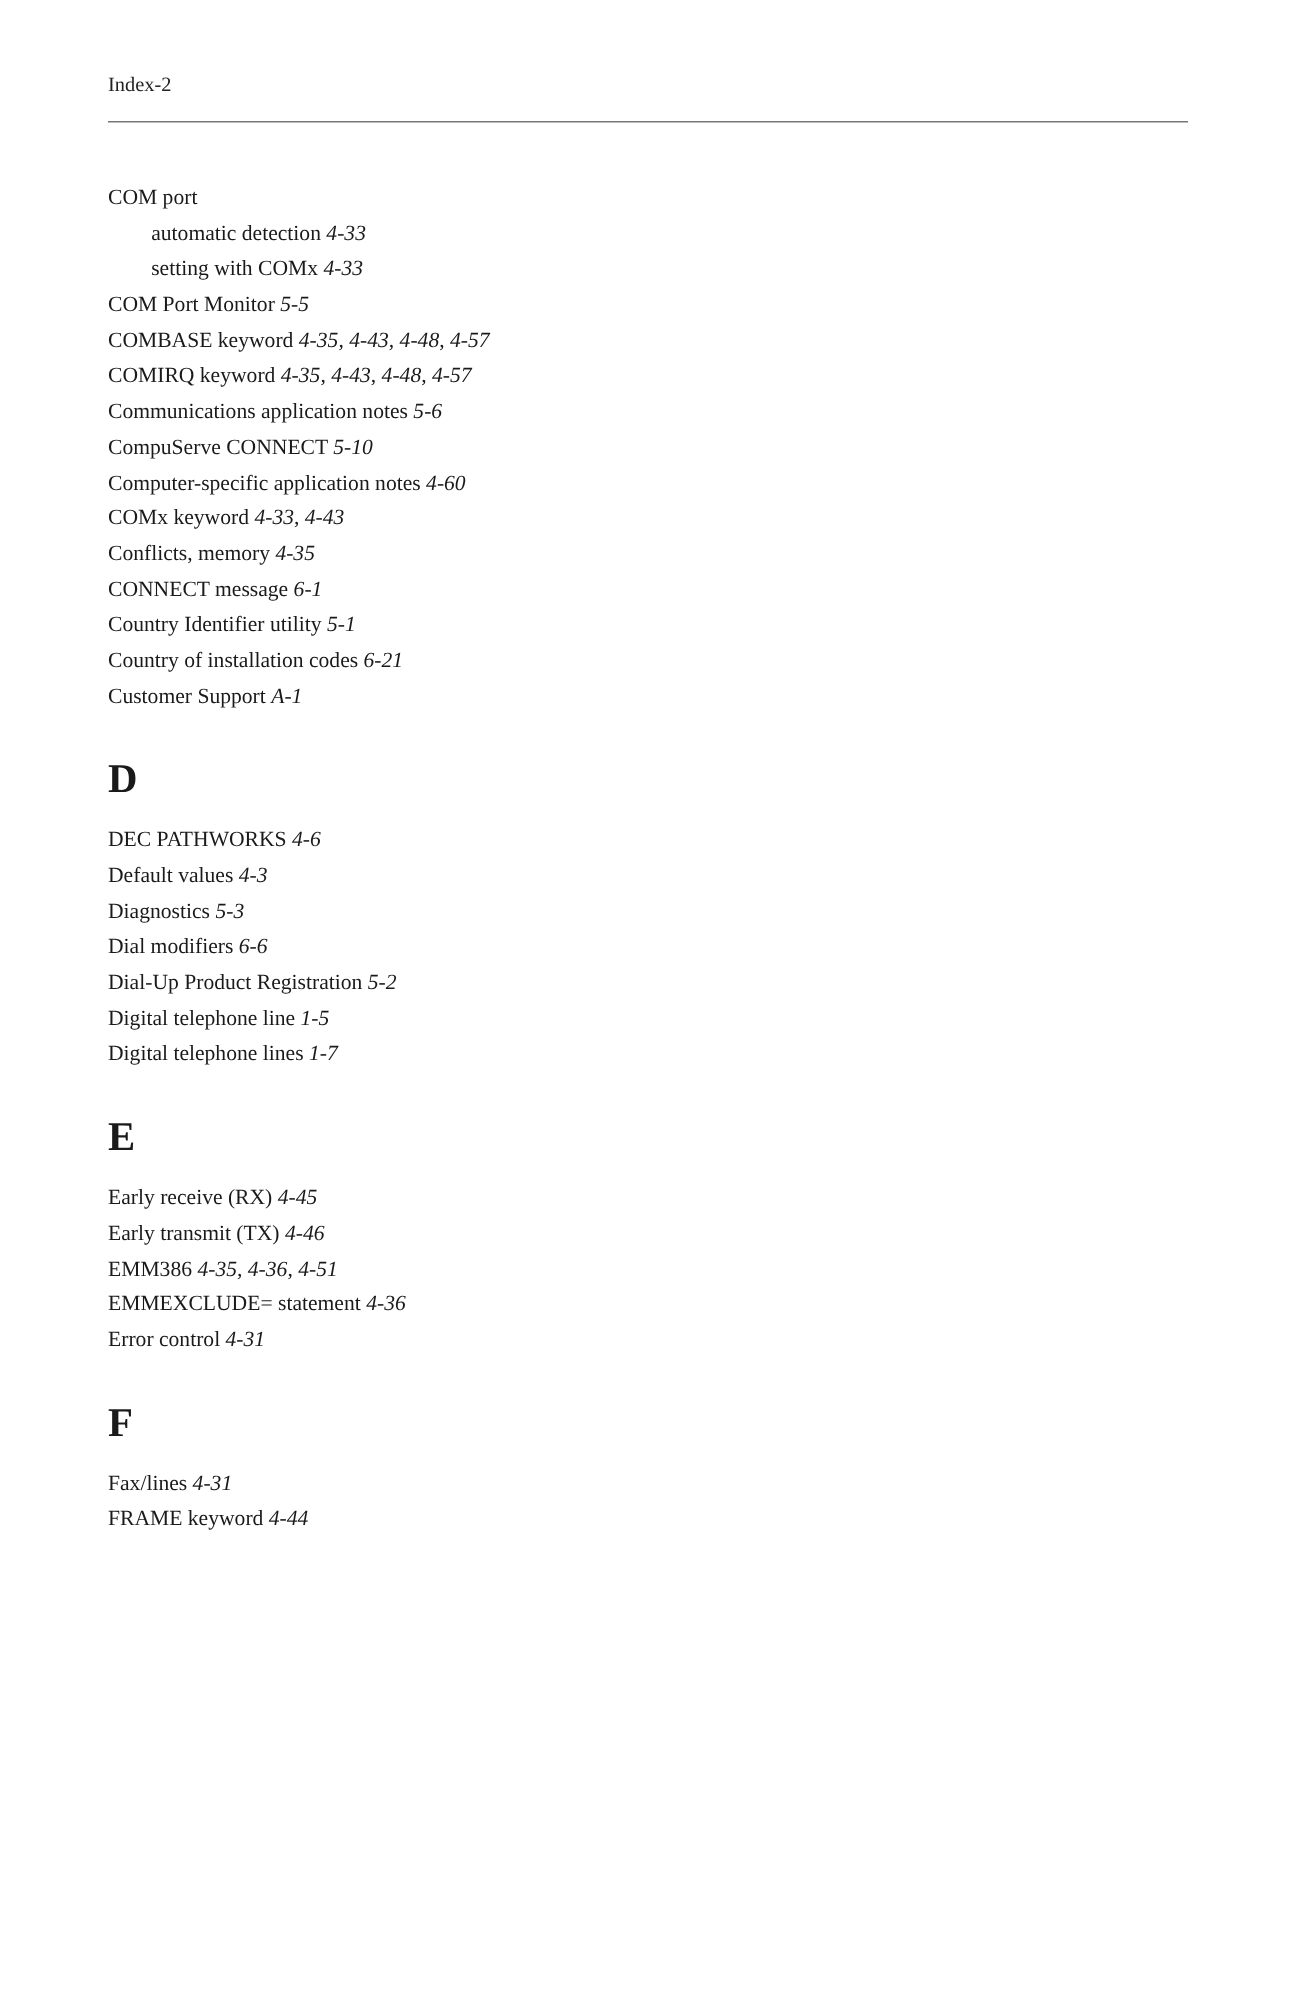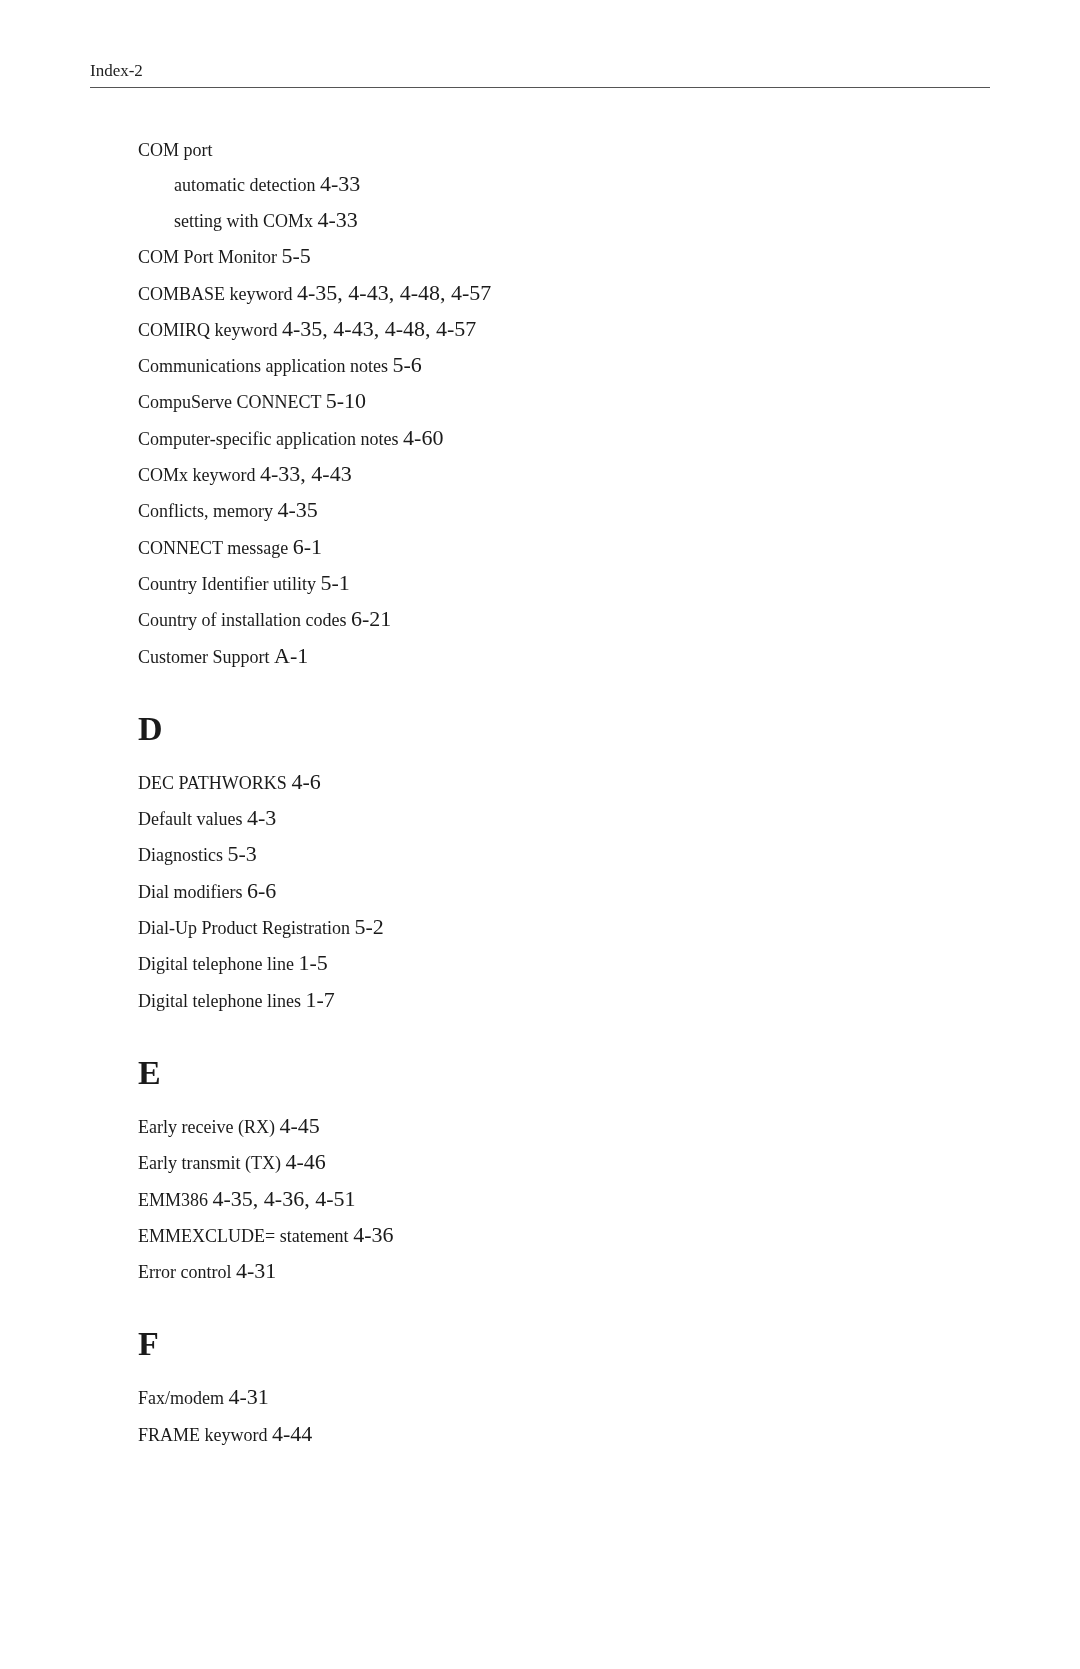--- a/index.html
+++ b/index.html
@@ -16,33 +16,32 @@
       width: 1080px;
       min-height: 1669px;
     }
 
     .page {
       padding: 60px 90px 80px 90px;
     }
 
     .page-header {
       border-bottom: 1.5px solid #555;
-      padding-bottom: 6px;
+      padding-bottom: 20px;
       margin-bottom: 48px;
     }
 
     .page-header-text {
       font-size: 17px;
       font-family: "Times New Roman", Times, serif;
       color: #222;
     }
 
     .section {
       margin-bottom: 32px;
-      margin-left: 48px;
     }
 
     .index-entry {
       display: block;
       line-height: 1.65;
       font-size: 18px;
     }
 
     .index-entry.indented {
       padding-left: 36px;
@@ -55,21 +54,22 @@
       margin-top: 36px;
       margin-bottom: 16px;
       display: block;
     }
 
     .entry-text {
       font-size: 18px;
     }
 
     .entry-pagenum {
-      font-size: 22px;
+      font-size: 18px;
+      font-style: italic;
     }
   </style>
 </head>
 <body>
 
 <div class="page">
 
   <div class="page-header">
     <span class="page-header-text">Index-2</span>
   </div>
@@ -105,18 +105,18 @@
       <div class="section">
         <span class="section-letter">E</span>
         <span class="index-entry"><span class="entry-text">Early receive (RX)</span>    <span class="entry-pagenum">4-45</span></span>
         <span class="index-entry"><span class="entry-text">Early transmit (TX)</span>    <span class="entry-pagenum">4-46</span></span>
         <span class="index-entry"><span class="entry-text">EMM386</span>    <span class="entry-pagenum">4-35,  4-36,  4-51</span></span>
         <span class="index-entry"><span class="entry-text">EMMEXCLUDE= statement</span>    <span class="entry-pagenum">4-36</span></span>
         <span class="index-entry"><span class="entry-text">Error control</span>    <span class="entry-pagenum">4-31</span></span>
       </div>
       <div class="section">
         <span class="section-letter">F</span>
-        <span class="index-entry"><span class="entry-text">Fax/modem</span>    <span class="entry-pagenum">4-31</span></span>
+        <span class="index-entry"><span class="entry-text">Fax/lines</span>    <span class="entry-pagenum">4-31</span></span>
         <span class="index-entry"><span class="entry-text">FRAME keyword</span>    <span class="entry-pagenum">4-44</span></span>
       </div>
     </div>
 
 </div>
 
 </body></html>

